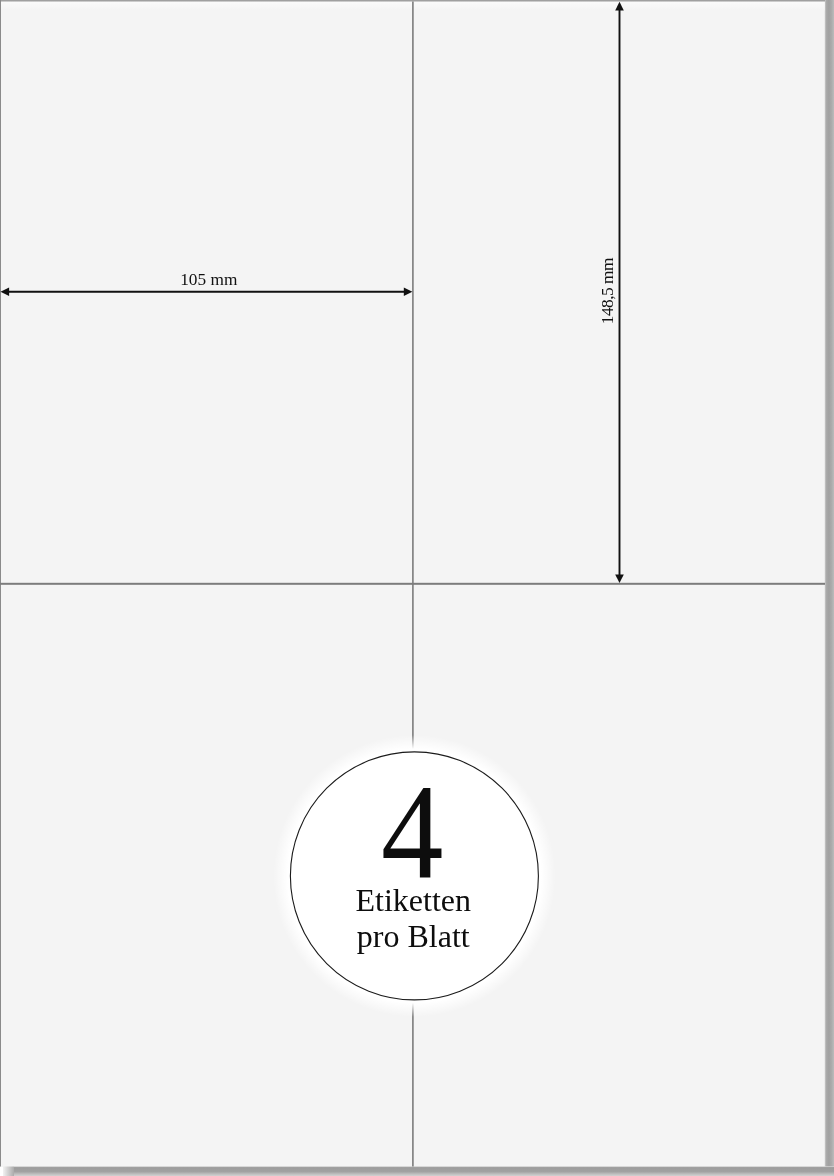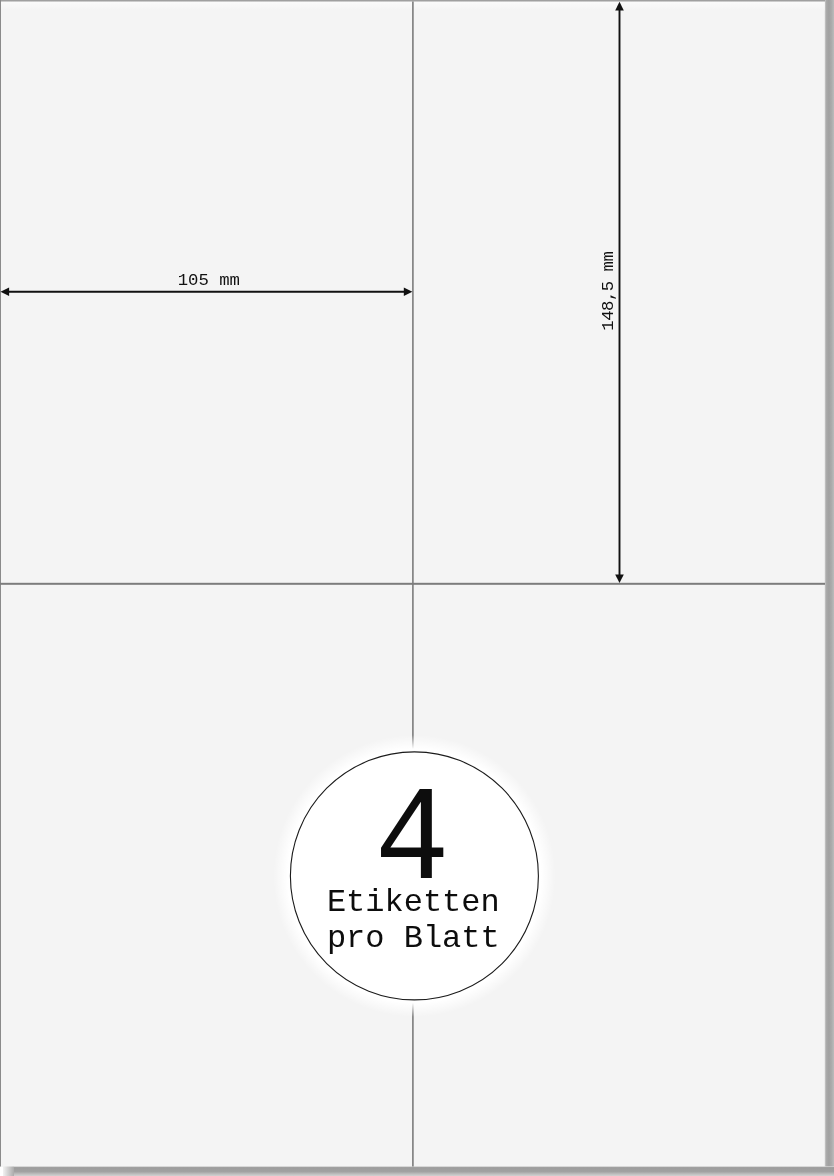--- a/index.html
+++ b/index.html
@@ -1,16 +1,16 @@
 <!DOCTYPE html>
 <html><head>
 <meta charset="utf-8">
 <style>
   html,body{margin:0;padding:0;background:#ffffff;}
-  #canvas{position:relative;width:834px;height:1176px;overflow:hidden;background:#ffffff;font-family:Liberation Mono, monospace;filter:grayscale(1);}
+  #canvas{position:relative;width:834px;height:1176px;overflow:hidden;background:#ffffff;font-family:Liberation Serif, serif;filter:grayscale(1);}
   .sheet{position:absolute;left:0;top:0;width:825px;height:1166.5px;background:#f4f4f4;}
   svg{position:absolute;left:0;top:0;}
 </style>
 </head>
 <body>
 <div id="canvas">
 
   <div class="sheet"></div>
   <svg width="834" height="1176" viewBox="0 0 834 1176">
     <defs>

